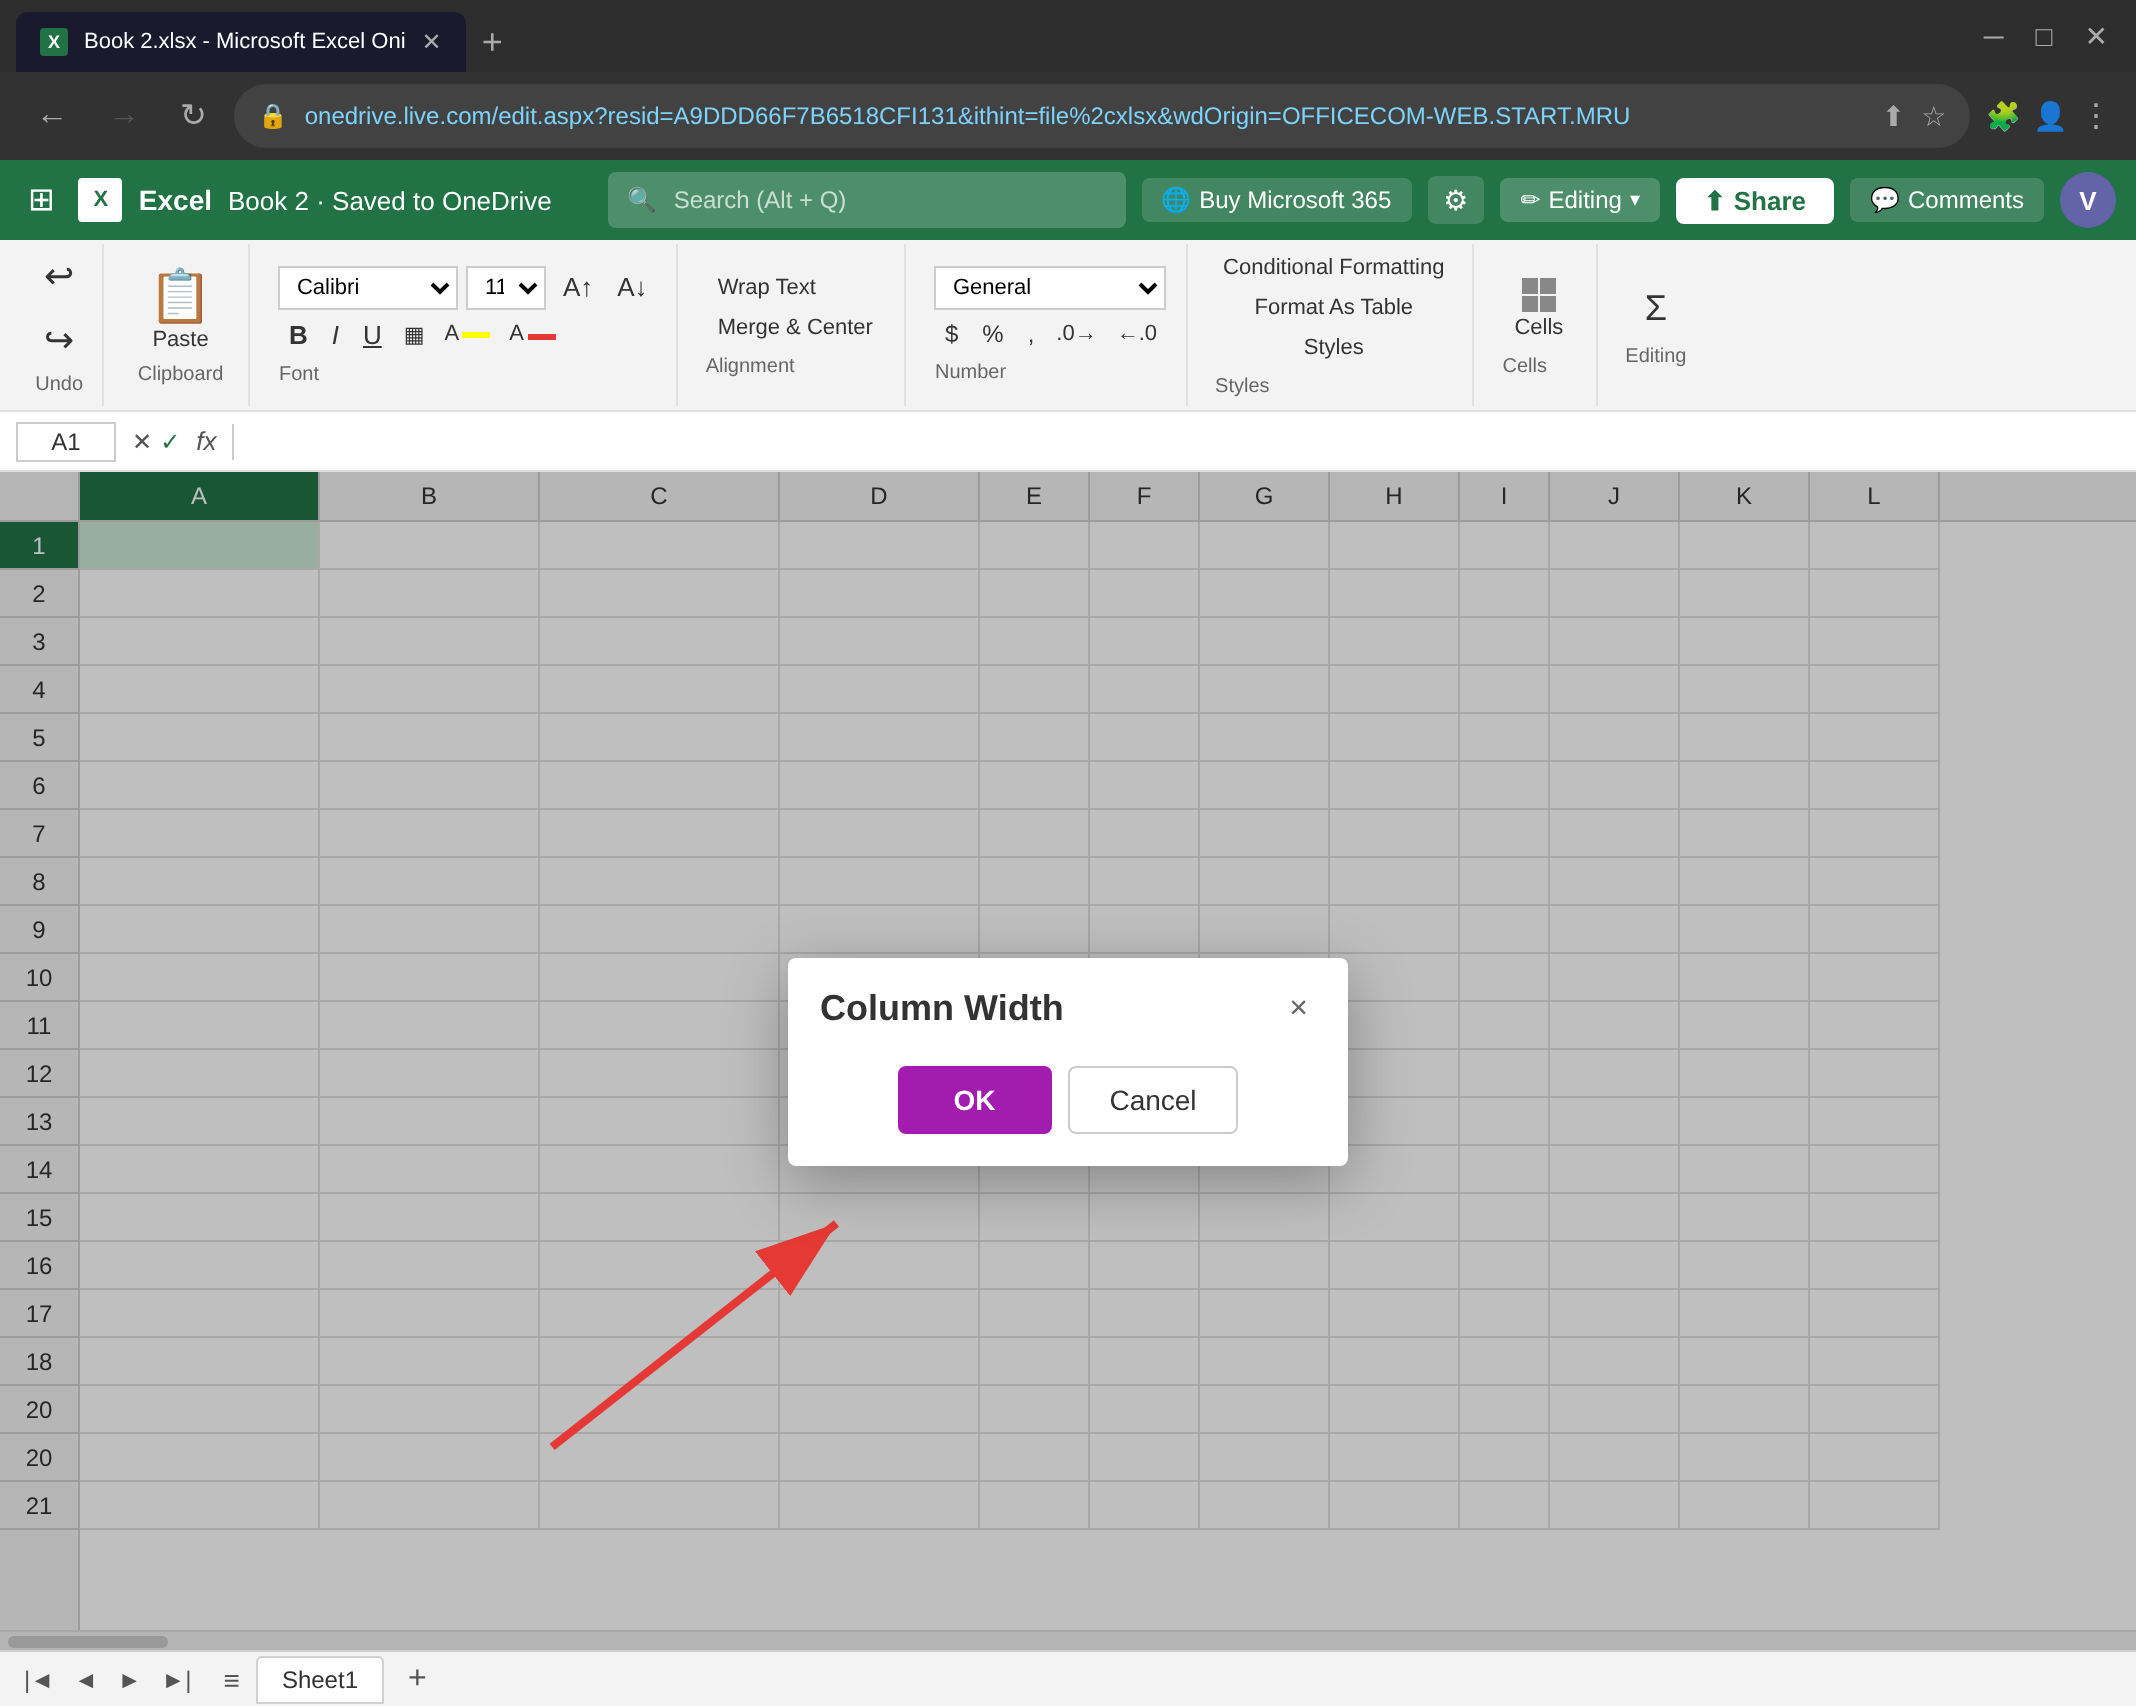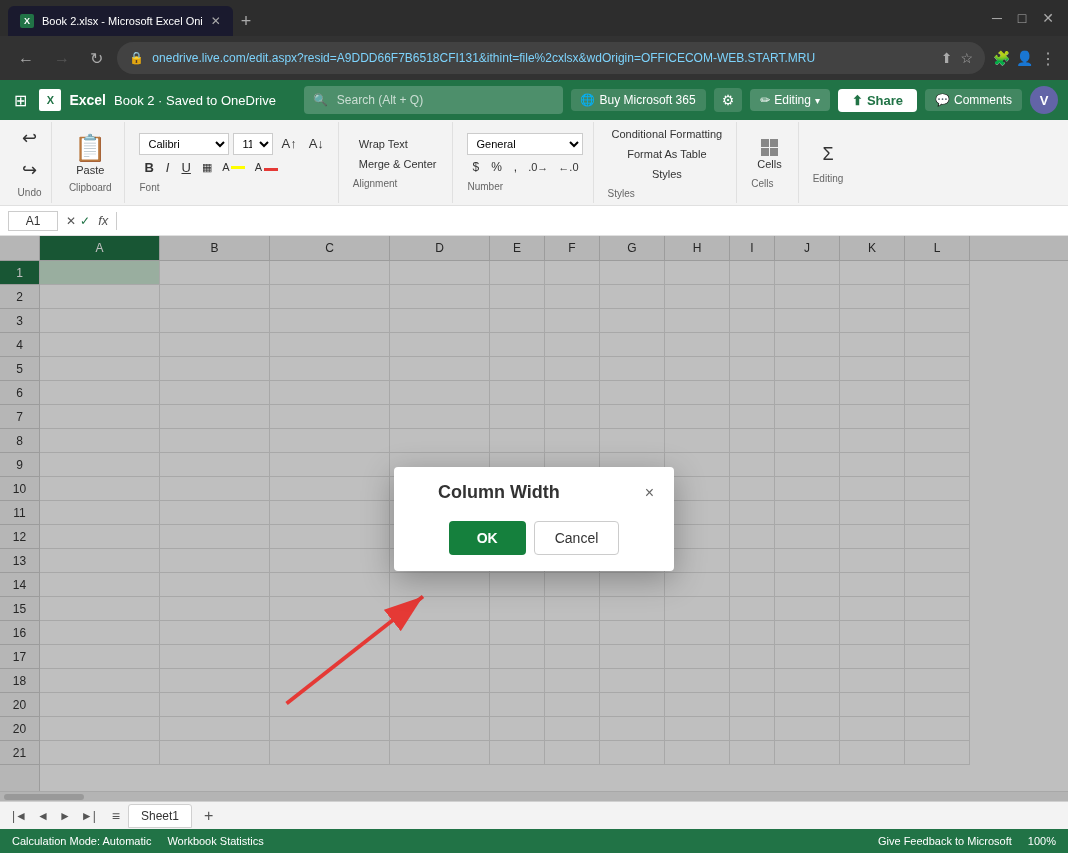--- a/index.html
+++ b/index.html
@@ -558,49 +558,39 @@
         <defs>
           <marker id="arrowhead" markerWidth="10" markerHeight="7" refX="10" refY="3.5" orient="auto">
             <polygon points="0 0, 10 3.5, 0 7" fill="#e53935"></polygon>
           </marker>
         </defs>
         <line x1="260" y1="480" x2="400" y2="370" stroke="#e53935" stroke-width="4" marker-end="url(#arrowhead)"></line>
       </svg>
 
       <div style="background:white; border-radius:4px; box-shadow:0 8px 32px rgba(0,0,0,0.3); width:280px; overflow:hidden; position:relative; z-index:101;">
 
-        <div style="display:flex; align-items:center; justify-content:space-between; padding:14px 16px 8px;margin-left:28px;">
+        <div style="display:flex; align-items:center; justify-content:space-between; padding:14px 16px 8px;">
           <span style="font-size:18px; font-weight:600; color:#333;">Column Width</span>
           <button style="font-size:16px; color:#666; cursor:pointer; background:none; border:none; padding:4px; line-height:1;">×</button>
         </div>
 
 
         <div style="display:flex; gap:8px; justify-content:center; padding:8px 16px 16px;">
-          <button style="background:#15803d; color:white; border:none; border-radius:4px; padding:8px 28px; font-size:14px; font-weight:600; cursor:pointer;">OK</button>
+          <button style="background:#a21caf; color:white; border:none; border-radius:4px; padding:8px 28px; font-size:14px; font-weight:600; cursor:pointer;">OK</button>
           <button style="background:white; color:#333; border:1px solid #ccc; border-radius:4px; padding:8px 20px; font-size:14px; cursor:pointer;">Cancel</button>
         </div>
       </div>
     </div>
   </div>
 
   <div style="background:#f3f3f3; border-top:1px solid #d0d0d0; display:flex; align-items:center; padding:0 8px; height:28px; gap:4px;">
     <div style="display:flex; gap:2px; margin-right:4px;">
       <span style="font-size:12px; color:#555; cursor:pointer; padding:2px 4px;">|◄</span>
       <span style="font-size:12px; color:#555; cursor:pointer; padding:2px 4px;">◄</span>
       <span style="font-size:12px; color:#555; cursor:pointer; padding:2px 4px;">►</span>
       <span style="font-size:12px; color:#555; cursor:pointer; padding:2px 4px;">►|</span>
     </div>
     <span style="font-size:14px; color:#555; cursor:pointer; padding:0 4px;">≡</span>
     <div style="font-size:12px; padding:4px 12px; cursor:pointer; border:1px solid #d0d0d0; background:white; border-radius:3px 3px 0 0; color:#333;">Sheet1</div>
     <span style="font-size:16px; color:#555; cursor:pointer; padding:0 8px;">+</span>
   </div>
 
-  <div style="background:#217346; height:24px; display:flex; align-items:center; padding:0 12px; justify-content:space-between;">
-    <div style="display:flex; gap:16px; align-items:center;">
-      <span style="color:white; font-size:11px;">Calculation Mode: Automatic</span>
-      <span style="color:white; font-size:11px; cursor:pointer;">Workbook Statistics</span>
-    </div>
-    <div style="display:flex; gap:16px; align-items:center;">
-      <span style="color:white; font-size:11px; cursor:pointer;">Give Feedback to Microsoft</span>
-      <span style="color:white; font-size:11px;">100%</span>
-    </div>
-  </div>
 </div>
 
 </body></html>

